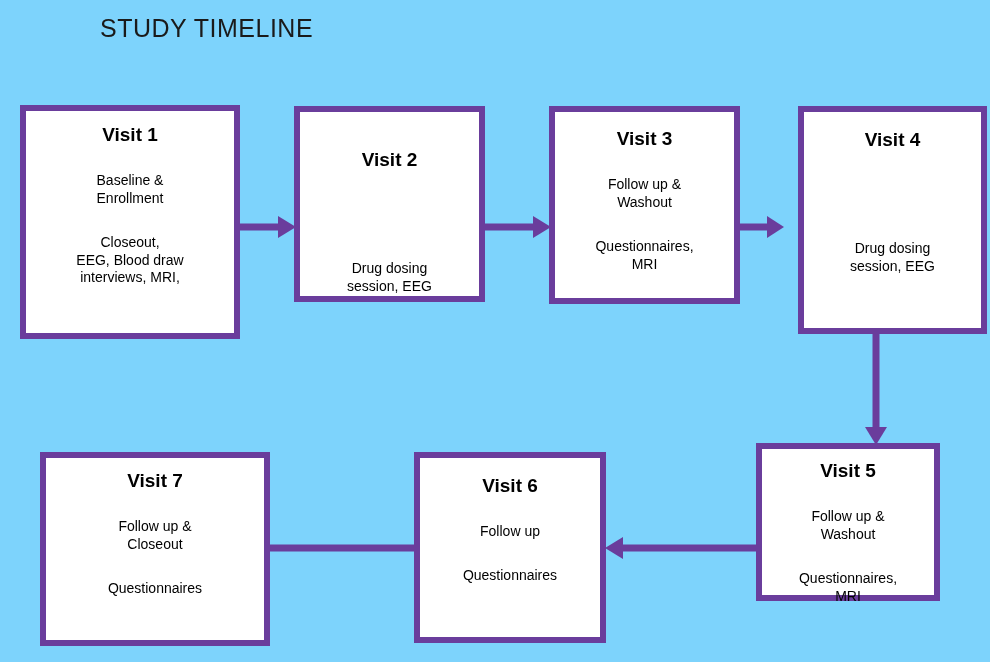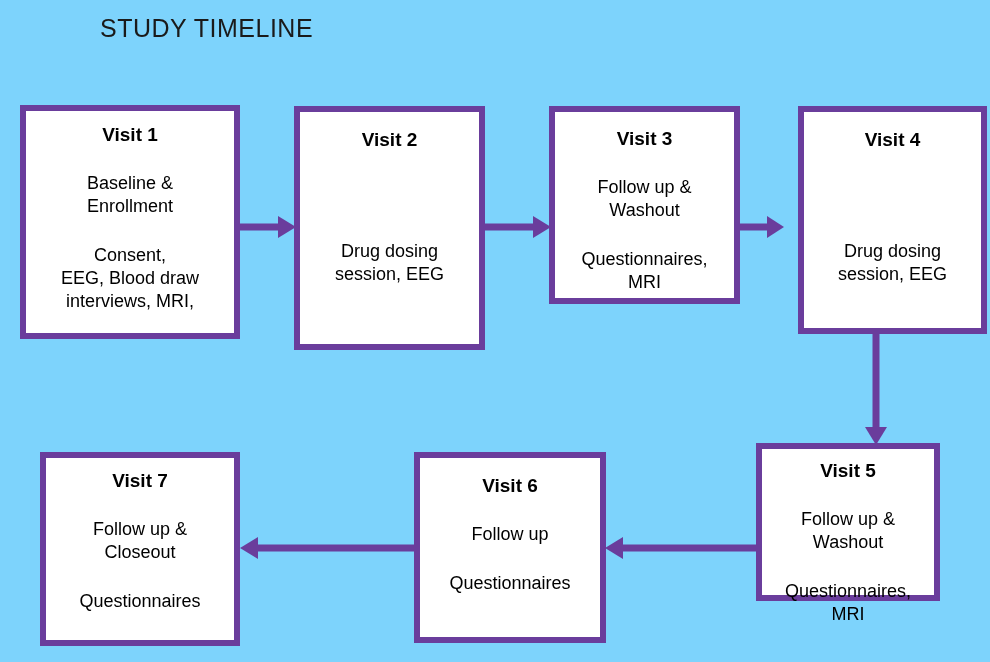--- a/index.html
+++ b/index.html
@@ -44,35 +44,35 @@
     text-align: center;
   }
   .visit-title {
     font-size: 19px;
     font-weight: bold;
     color: #000000;
     line-height: 1.15;
     white-space: nowrap;
   }
   .visit-line {
-    font-size: 18px;
+    font-size: 14px;
     font-weight: normal;
     color: #000000;
     line-height: 1.28;
   }
   .spacer-md { height: 26px; }
 
   
   #box-visit-1 { left: 20px;  top: 105px; width: 220px; height: 234px; }
-  #box-visit-2 { left: 294px; top: 106px; width: 191px; height: 244px; }
+  #box-visit-2 { left: 294px; top: 106px; width: 191px; height: 196px; justify-content: flex-end; }
   #box-visit-3 { left: 549px; top: 106px; width: 191px; height: 198px; }
   #box-visit-4 { left: 782px; top: 106px; width: 189px; height: 228px; margin-left: 16px; }
   #box-visit-5 { left: 756px; top: 443px; width: 184px; height: 158px; }
   #box-visit-6 { left: 414px; top: 452px; width: 192px; height: 191px; }
-  #box-visit-7 { left: 40px;  top: 452px; width: 200px; height: 194px; }
+  #box-visit-7 { left: 40px;  top: 452px; width: 230px; height: 194px; }
 
   #box-visit-1 .pad { padding-top: 13px; }
   #box-visit-2 .pad { padding-top: 17px; }
   #box-visit-3 .pad { padding-top: 16px; }
   #box-visit-4 .pad { padding-top: 17px; }
   #box-visit-5 .pad { padding-top: 11px; }
   #box-visit-6 .pad { padding-top: 17px; }
   #box-visit-7 .pad { padding-top: 12px; }
   .pad { width: 100%; box-sizing: border-box; padding-left: 4px; padding-right: 4px; }
 
@@ -126,21 +126,21 @@
     </g>
   </svg>
 
   <div class="visit-box" id="box-visit-1">
     <div class="pad">
       <div class="visit-title">Visit 1</div>
       <div class="spacer-md"></div>
       <div class="visit-line">Baseline &amp;</div>
       <div class="visit-line">Enrollment</div>
       <div class="spacer-md"></div>
-      <div class="visit-line">Consent,</div>
+      <div class="visit-line">Closeout,</div>
       <div class="visit-line">EEG, Blood draw</div>
       <div class="visit-line">interviews, MRI,</div>
     </div>
   </div>
 
   <div class="visit-box" id="box-visit-2">
     <div class="pad">
       <div class="visit-title">Visit 2</div>
       <div style="height:89px"></div>
       <div class="visit-line">Drug dosing</div>

